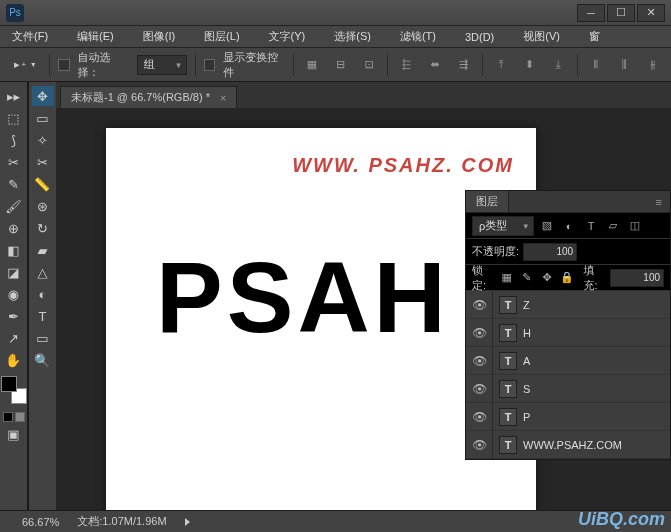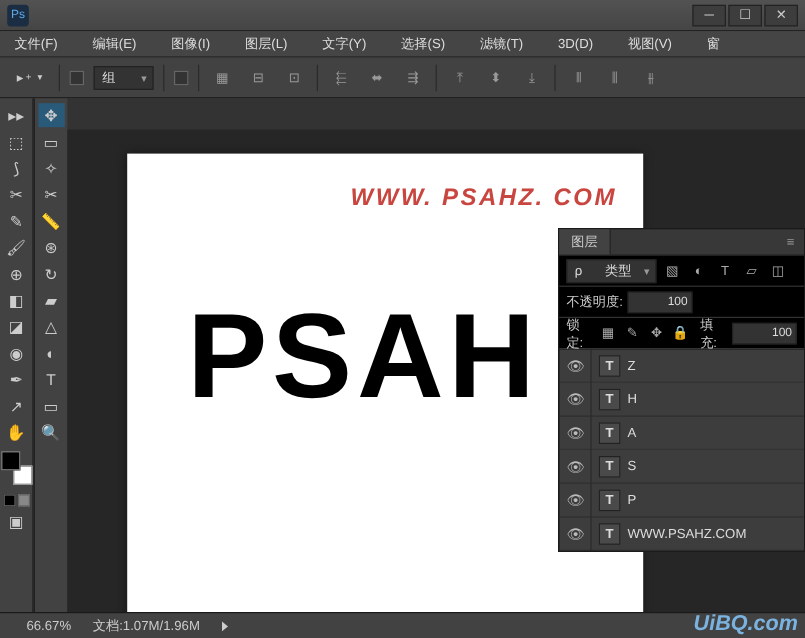--- a/index.html
+++ b/index.html
@@ -75,25 +75,27 @@
     <span class="menu-item">滤镜(T)</span>
     <span class="menu-item">3D(D)</span>
     <span class="menu-item">视图(V)</span>
     <span class="menu-item">窗</span>
   </div>
 
 <div class="optbar">
   <div class="tool-ind">▸<span style="font-size:8px">+</span> <span style="margin-left:3px;font-size:8px">▾</span></div>
   <div class="divider"></div>
   <div class="chk"></div>
+  <span class="label-sm">自动选择：</span>
   <div class="dd">
       <span>组</span>
     </div>
   <div class="divider"></div>
   <div class="chk"></div>
+  <span class="label-sm">显示变换控件</span>
   <div class="divider"></div>
   <div class="opt-icon">▦</div>
   <div class="opt-icon">⊟</div>
   <div class="opt-icon">⊡</div>
   <div class="divider"></div>
   <div class="opt-icon">⬱</div>
   <div class="opt-icon">⬌</div>
   <div class="opt-icon">⇶</div>
   <div class="divider"></div>
   <div class="opt-icon">⤒</div>
@@ -140,36 +142,42 @@
     <div class="tool-btn">↻</div>
     <div class="tool-btn">▰</div>
     <div class="tool-btn">△</div>
     <div class="tool-btn">◐</div>
     <div class="tool-btn">T</div>
     <div class="tool-btn">▭</div>
     <div class="tool-btn">🔍</div>
   </div>
 
   <div class="content">
+    <div class="tabbar">
+      <div class="doc-tab">
+        <span>未标题-1 @ 66.7%(RGB/8) *</span>
+        <span class="close-x">×</span>
+      </div>
+    </div>
     <div class="canvas-wrap">
       <div class="canvas" style="left:50px;top:20px;width:430px;height:426px">
         <div class="wm" style="top:26px;right:22px">WWW. PSAHZ. COM</div>
         <div class="big-text" style="left:50px;top:112px">PSAH</div>
       </div>
     </div>
   </div>
 </div>
 
 <div class="layers-panel">
   <div class="panel-tab">
     <span>图层</span>
     <div class="hamb">≡</div>
   </div>
   <div class="panel-row">
-    <div class="dd" style="min-width:62px">ρ <span style="margin-left:19px">类型</span></div>
+    <div class="dd" style="min-width:62px">ρ <span style="margin-left:0">类型</span></div>
     <div class="small-icon">▧</div>
     <div class="small-icon">◐</div>
     <div class="small-icon">T</div>
     <div class="small-icon">▱</div>
     <div class="small-icon">◫</div>
   </div>
   <div class="panel-row">
     <span class="label-sm">不透明度:</span>
     <input class="num-field" value="100" style="">
   </div>

